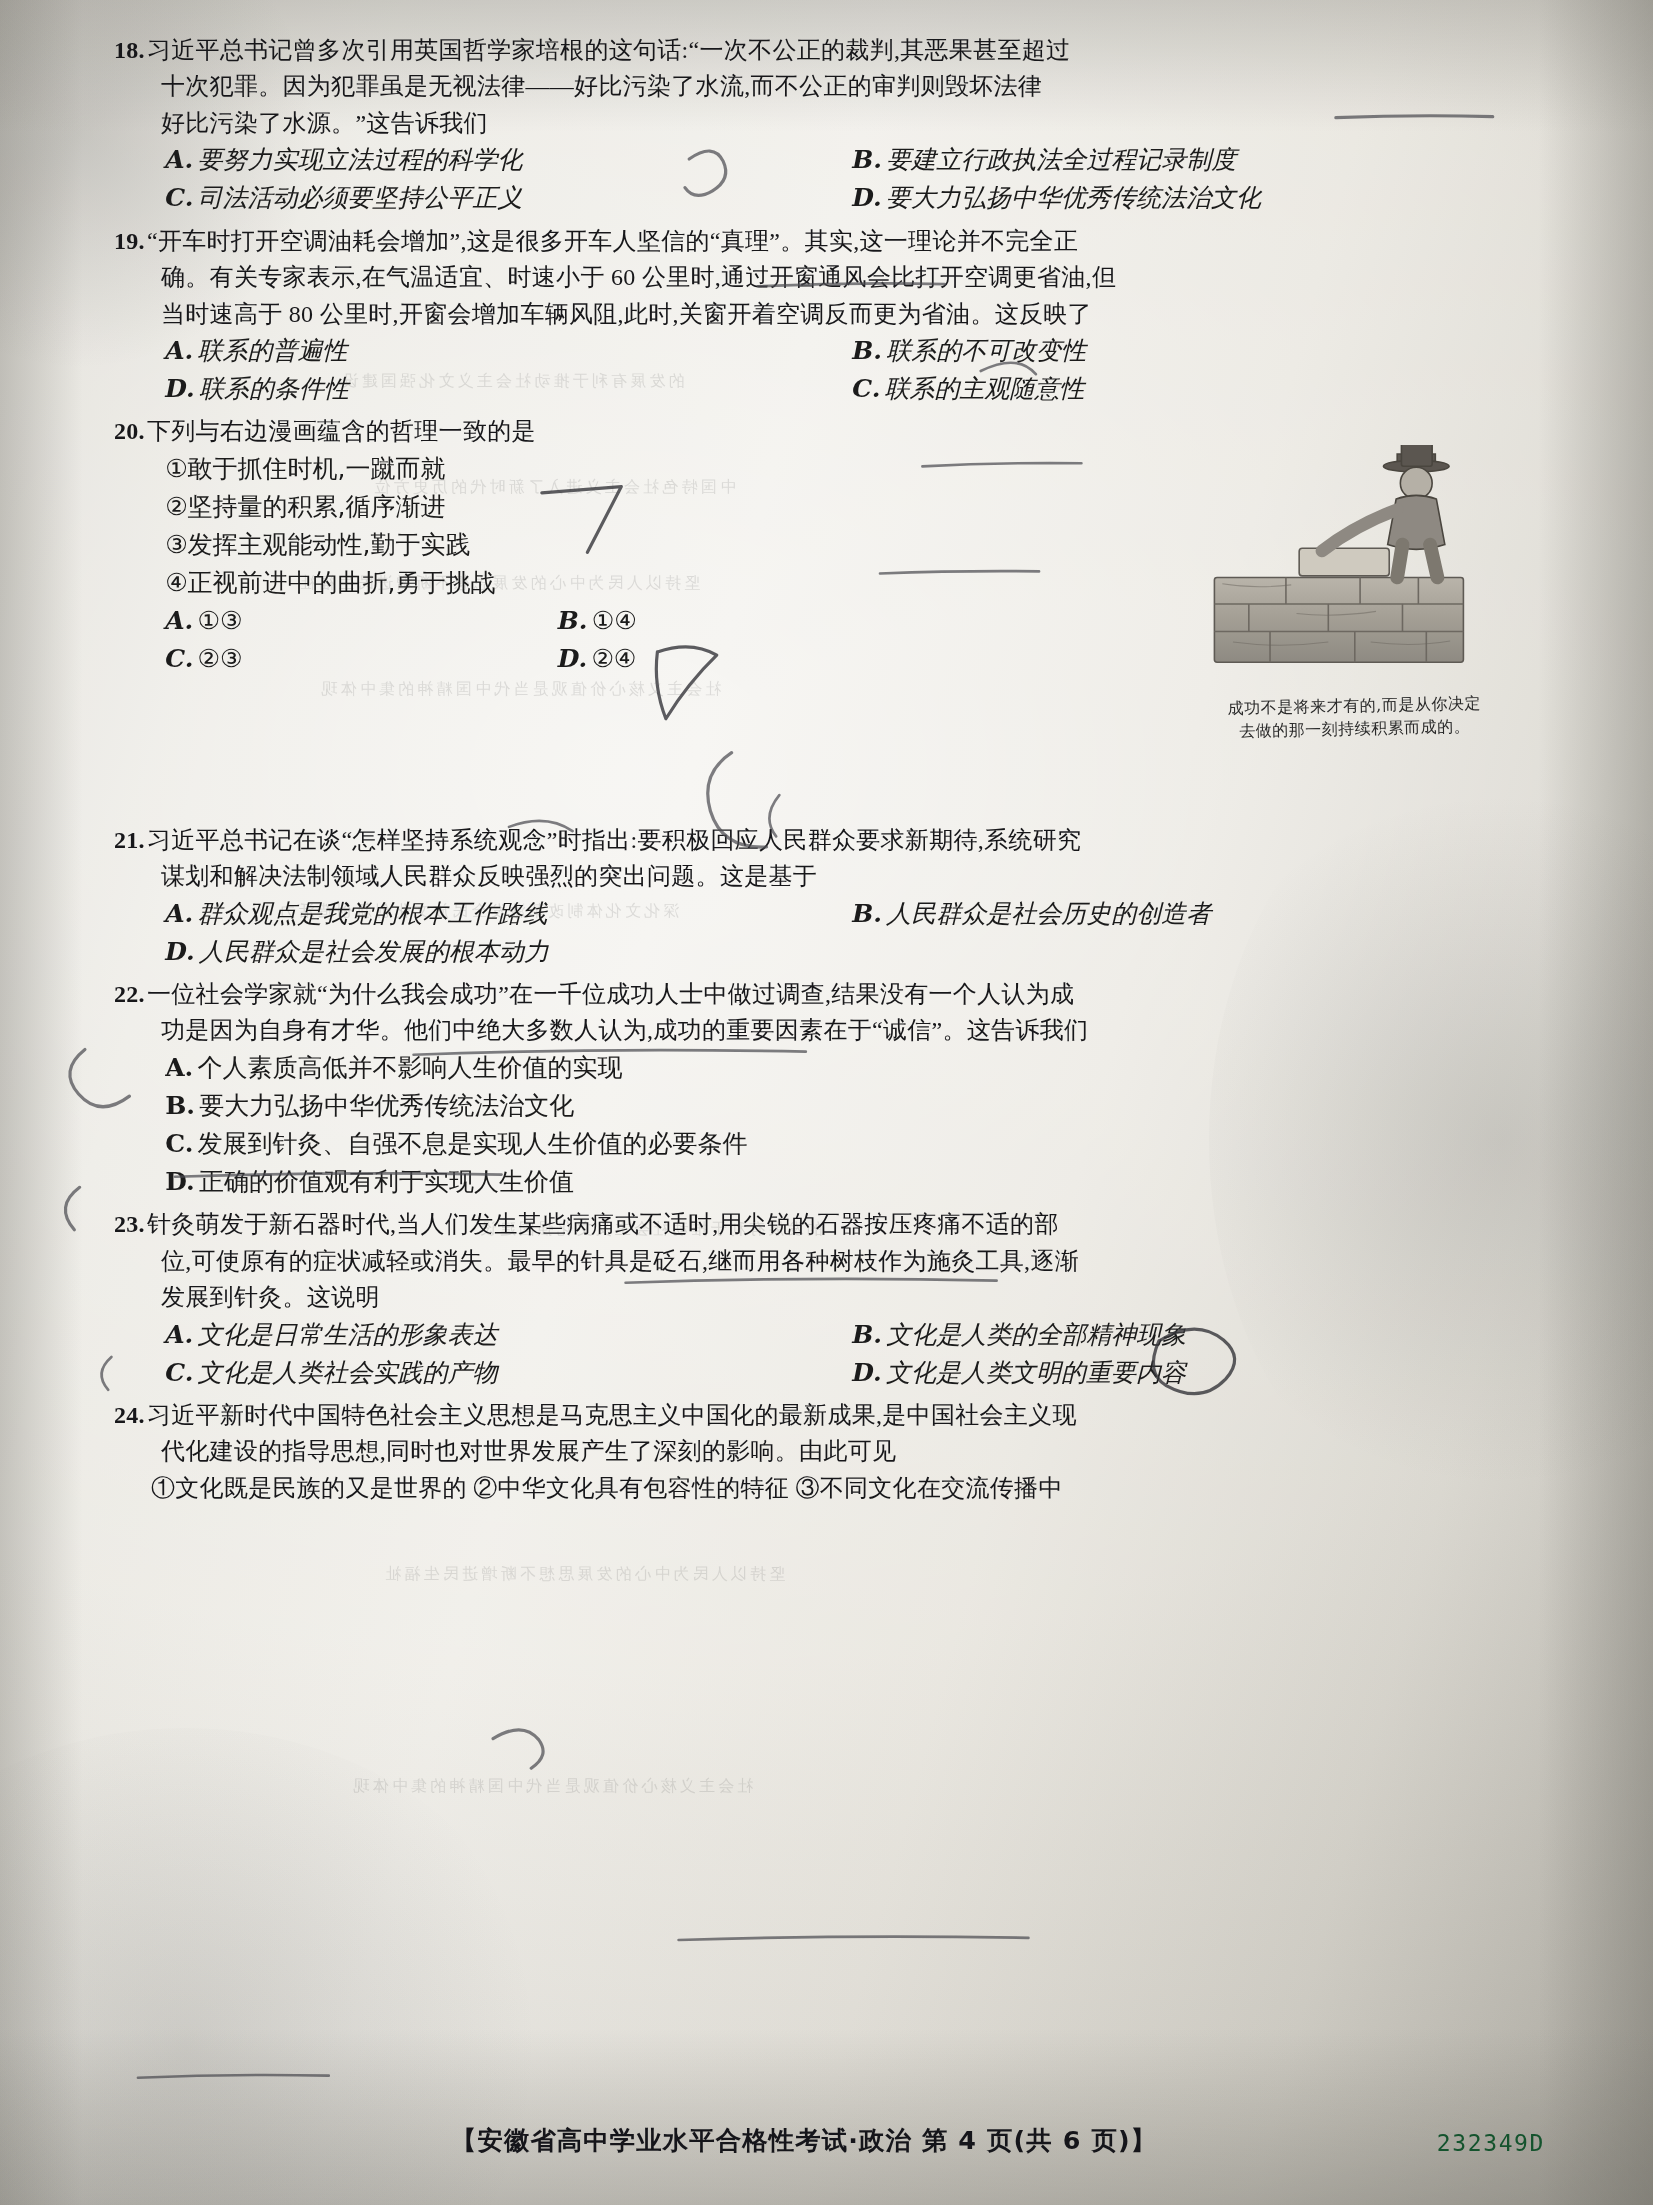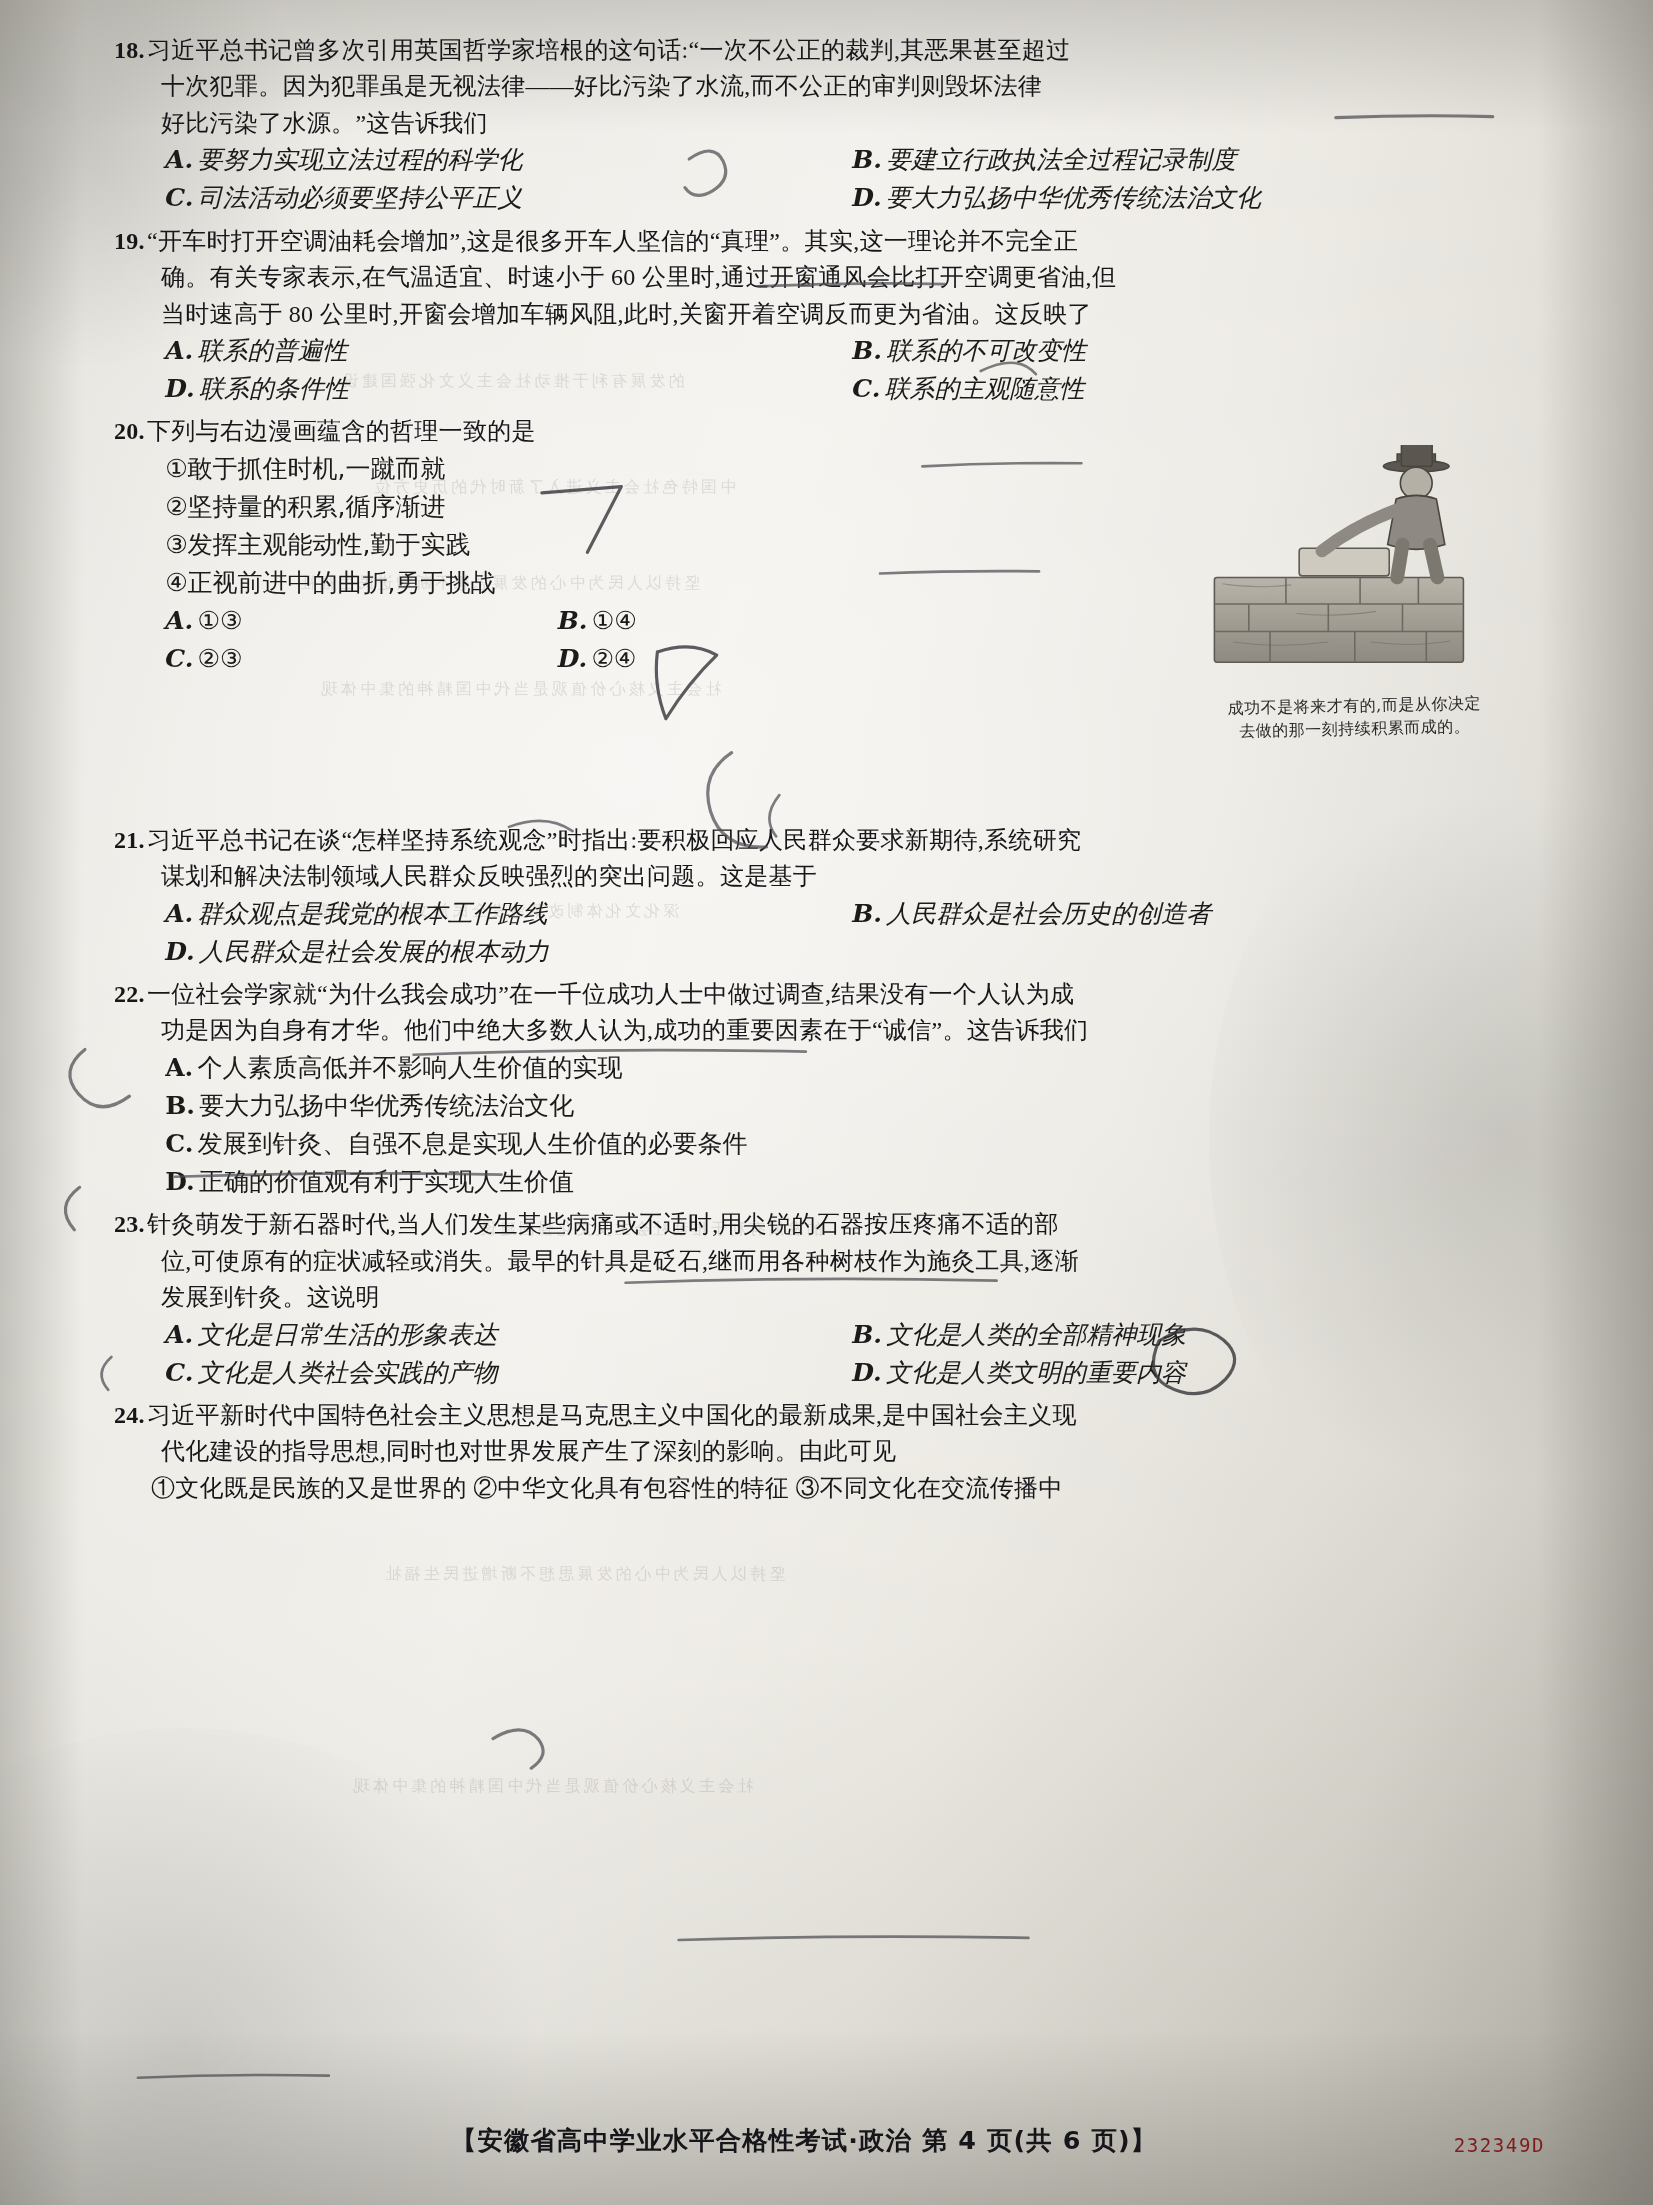--- a/index.html
+++ b/index.html
@@ -135,23 +135,23 @@
     font-size: 25.4px;
     font-weight: 700;
     letter-spacing: 1.1px;
     color: #15151a;
     font-family: "DejaVu Sans", sans-serif;
   }
   .footer-code {
     position: absolute;
     right: 109px;
     bottom: 49px;
-    font-size: 19px;
+    font-size: 23px;
     letter-spacing: 1.6px;
-    color: #7f1d1d;
+    color: #14532d;
     font-family: "DejaVu Sans Mono", monospace;
   }
 
   
   .mark {
     position: absolute;
     pointer-events: none;
   }
   .pen {
     stroke: #4c4c52;

